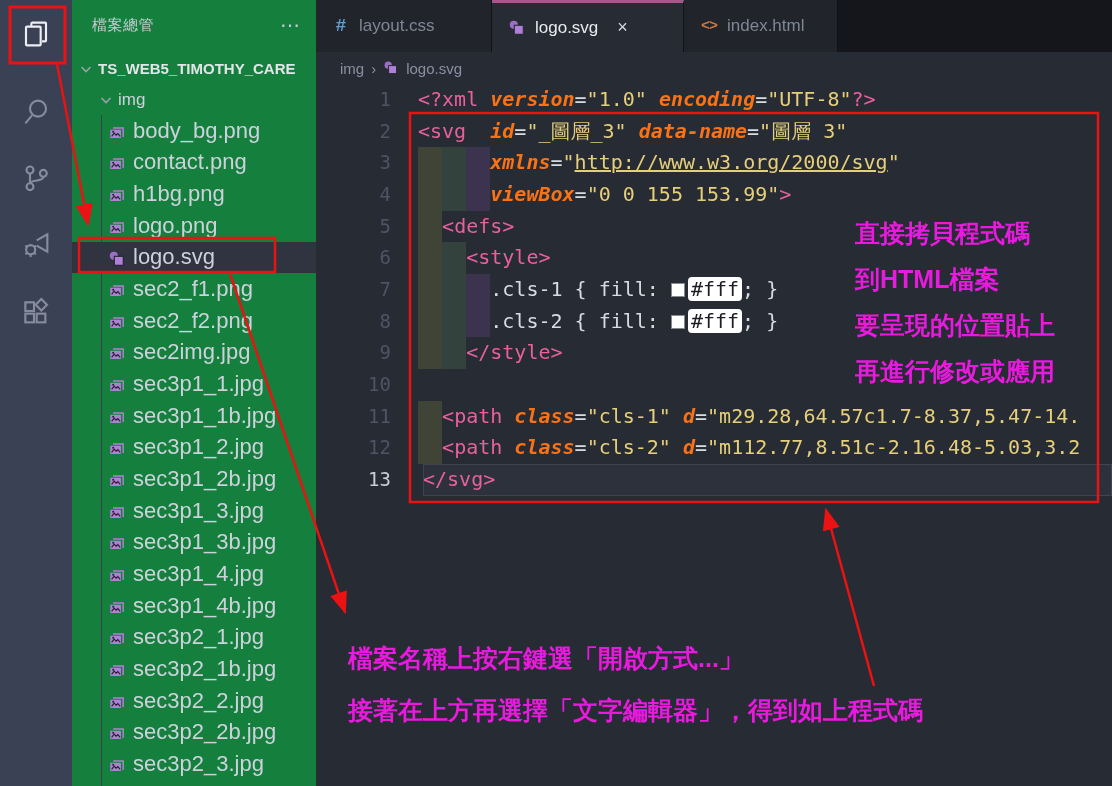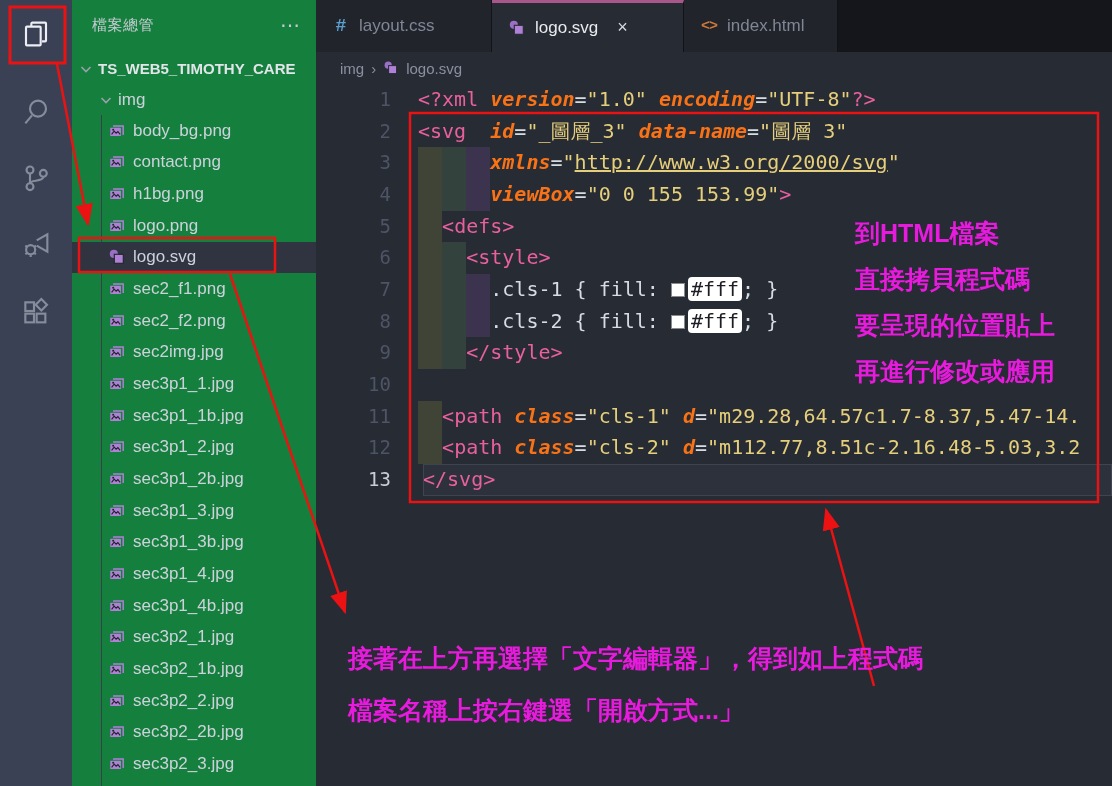--- a/index.html
+++ b/index.html
@@ -24,21 +24,21 @@
   #sidebar-title { font-size:15px; color:#c6cad2; letter-spacing:.5px; }
   #sidebar-more { margin-left:auto; color:#c6cad2; font-size:20px; letter-spacing:2px; cursor:pointer; }
   .tree-row { display:flex; align-items:center; white-space:nowrap; overflow:hidden; }
   #root-row { position:absolute; left:0; top:53px; width:100%; height:31px; padding-left:6px;
     font-weight:bold; font-size:15px; color:#e2e5ea; }
   #img-row { position:absolute; left:0; top:84px; width:100%; height:31px; padding-left:26px;
     font-size:17px; }
   .chev { width:16px; height:16px; margin-right:4px; color:#9aa0ab; flex:none; }
   #file-list { position:absolute; left:0; top:115px; width:100%; }
   .file-row { height:31.66px; display:flex; align-items:center; padding-left:36px;
-    font-size:17px; color:#ccd2dc; cursor:pointer; }
+    font-size:22px; color:#ccd2dc; cursor:pointer; }
   .file-row.selected { background:#2f3440; }
   .file-icon { width:18px; height:18px; margin-right:7px; flex:none; }
   #tree-guide { position:absolute; left:29px; top:115px; width:1px; height:671px; background:#3a3f49; }
   
   #editor { position:absolute; left:316px; top:0; width:796px; height:786px; background:#272b34; }
   #tabbar { position:absolute; left:0; top:0; width:100%; height:52px; background:#16181d;
     display:flex; }
   .tab { height:52px; display:flex; align-items:center; gap:9px; padding:0 16px;
     background:#21242b; color:#7f8694; font-size:17px; border-right:1px solid #111318; cursor:pointer; }
   .tab.active { background:#272b34; color:#e9eaee; border-top:3px solid #a9578a; }
@@ -424,23 +424,23 @@
     </defs>
     <rect x="10" y="7" width="55" height="56" fill="none" stroke="#ea1212" stroke-width="3"></rect>
     <rect x="79" y="238" width="196" height="34" fill="none" stroke="#ea1212" stroke-width="2.5"></rect>
     <rect x="410" y="113" width="688" height="389" fill="none" stroke="#ea1212" stroke-width="2.5"></rect>
     <line x1="57" y1="64" x2="88" y2="224" stroke="#ea1212" stroke-width="2.5" marker-end="url(#arrowhead)"></line>
     <line x1="230" y1="274" x2="345" y2="612" stroke="#ea1212" stroke-width="2.5" marker-end="url(#arrowhead)"></line>
     <line x1="874" y1="686" x2="826" y2="510" stroke="#ea1212" stroke-width="2.5" marker-end="url(#arrowhead)"></line>
   </svg>
 
   <div id="note-right" class="magenta-note">
+    <div>直接拷貝程式碼</div>
     <div>到HTML檔案</div>
-    <div>直接拷貝程式碼</div>
     <div>要呈現的位置貼上</div>
     <div>再進行修改或應用</div>
   </div>
   <div id="note-bottom" class="magenta-note">
+    <div>檔案名稱上按右鍵選「開啟方式...」</div>
     <div>接著在上方再選擇「文字編輯器」，得到如上程式碼</div>
-    <div>檔案名稱上按右鍵選「開啟方式...」</div>
   </div>
 
 </div>
 
 </body></html>

